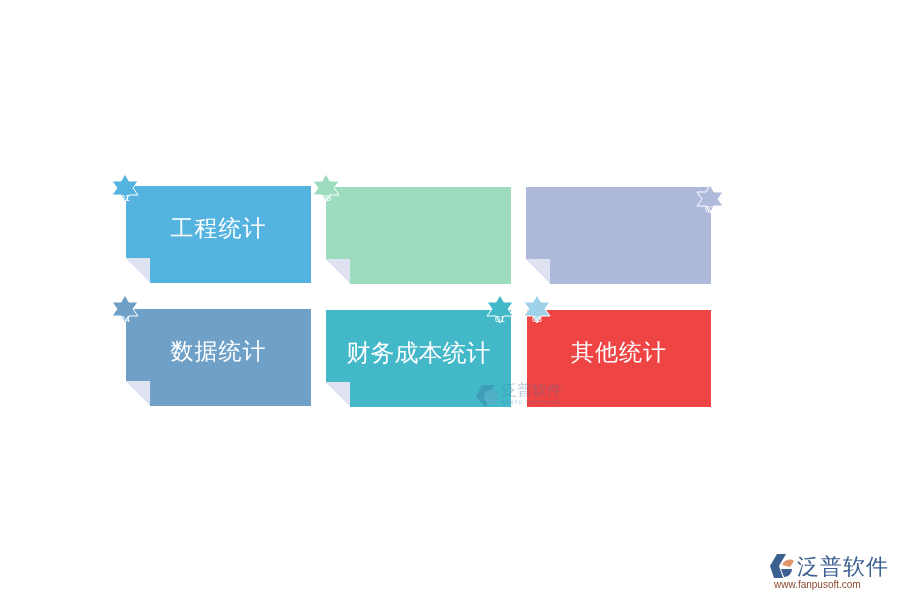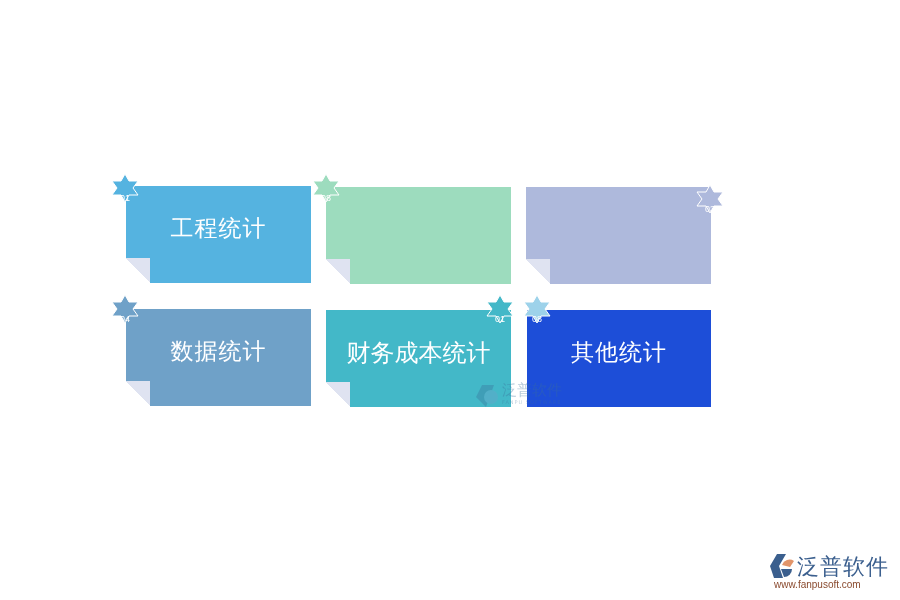--- a/index.html
+++ b/index.html
@@ -85,21 +85,21 @@
   <div class="fold"></div>
   <span class="label">财务成本统计</span>
 </div>
 <div class="star" style="left:485px; top:294px;">
   <svg width="30" height="30" viewBox="0 0 30 30">
       <polygon points="15,1 19,8 28,8 23,15 28,22 19,22 15,29 11,22 2,22 7,15 2,8 11,8" fill="#43b8c8" stroke="#ffffff" stroke-width="1"></polygon>
     </svg>
   <span>01</span>
 </div>
 
-<div class="card" style="left:527px; top:310px; width:184px; background:#1d4ed8;">
+<div class="card" style="left:527px; top:310px; width:184px; background:#ef4444;">
   <span class="label">其他统计</span>
 </div>
 <div class="star" style="left:522px; top:294px;">
   <svg width="30" height="30" viewBox="0 0 30 30">
       <polygon points="15,1 19,8 28,8 23,15 28,22 19,22 15,29 11,22 2,22 7,15 2,8 11,8" fill="#9dd2ea" stroke="#ffffff" stroke-width="1"></polygon>
     </svg>
   <span>08</span>
 </div>
 
 <div class="watermark">

